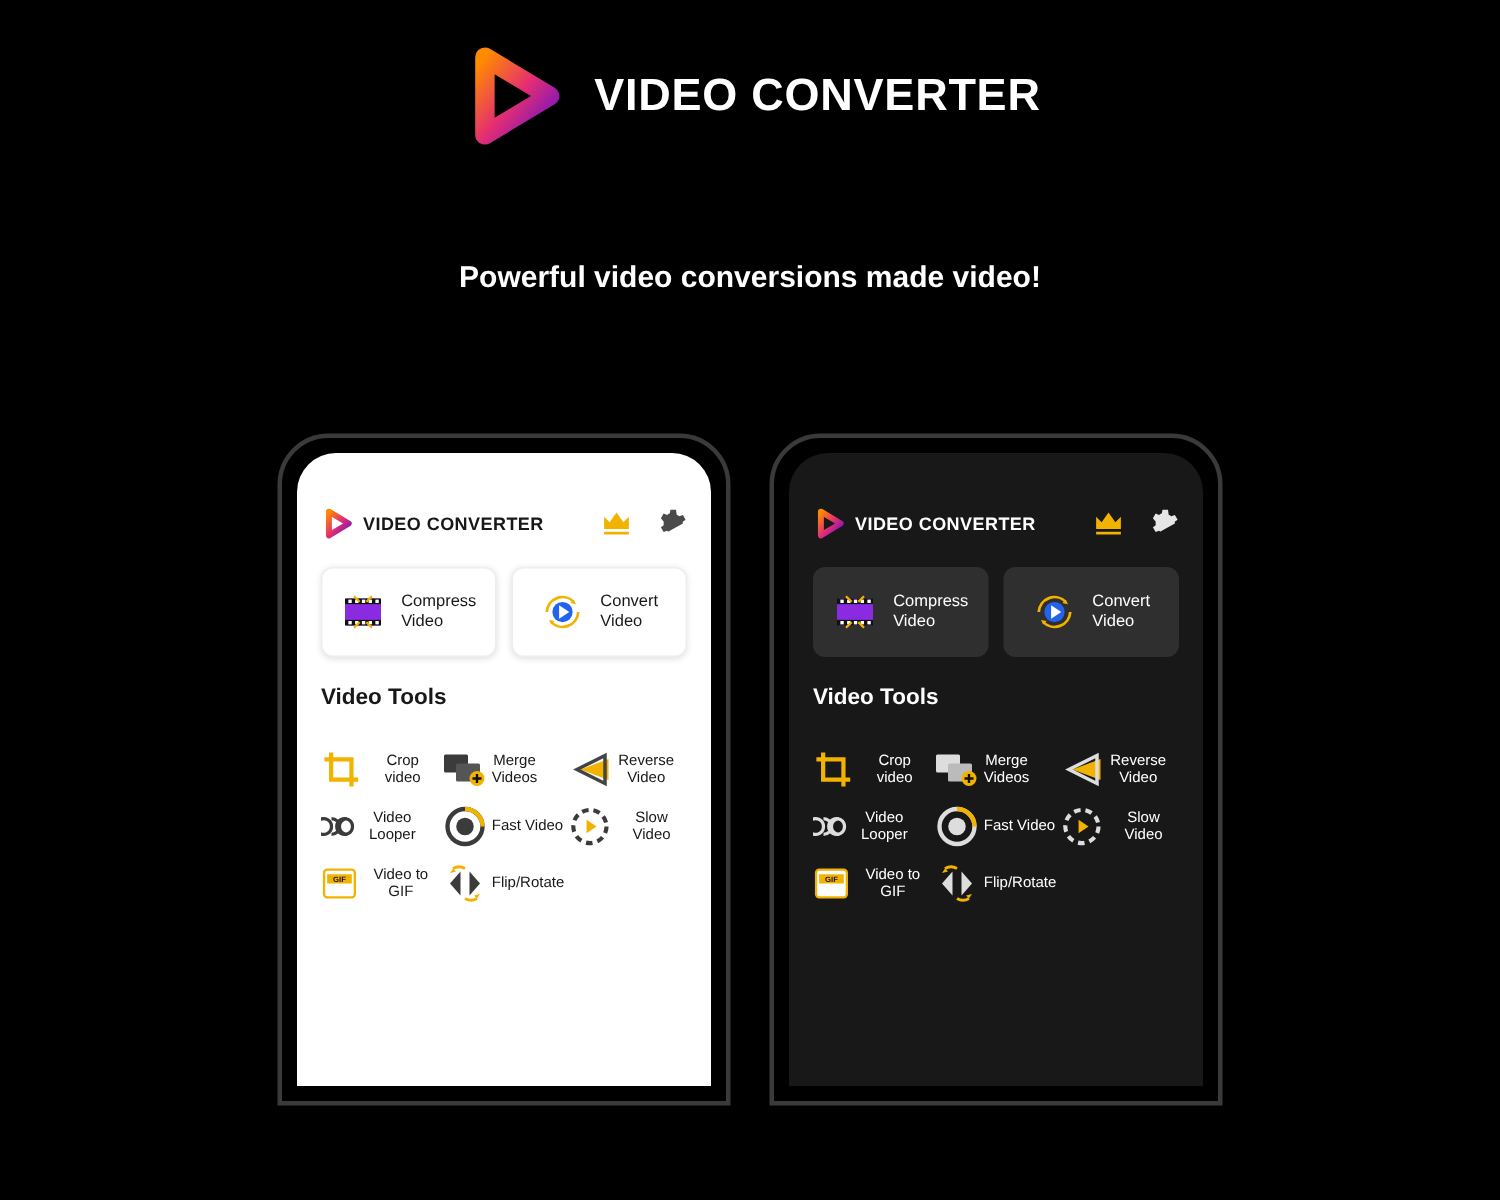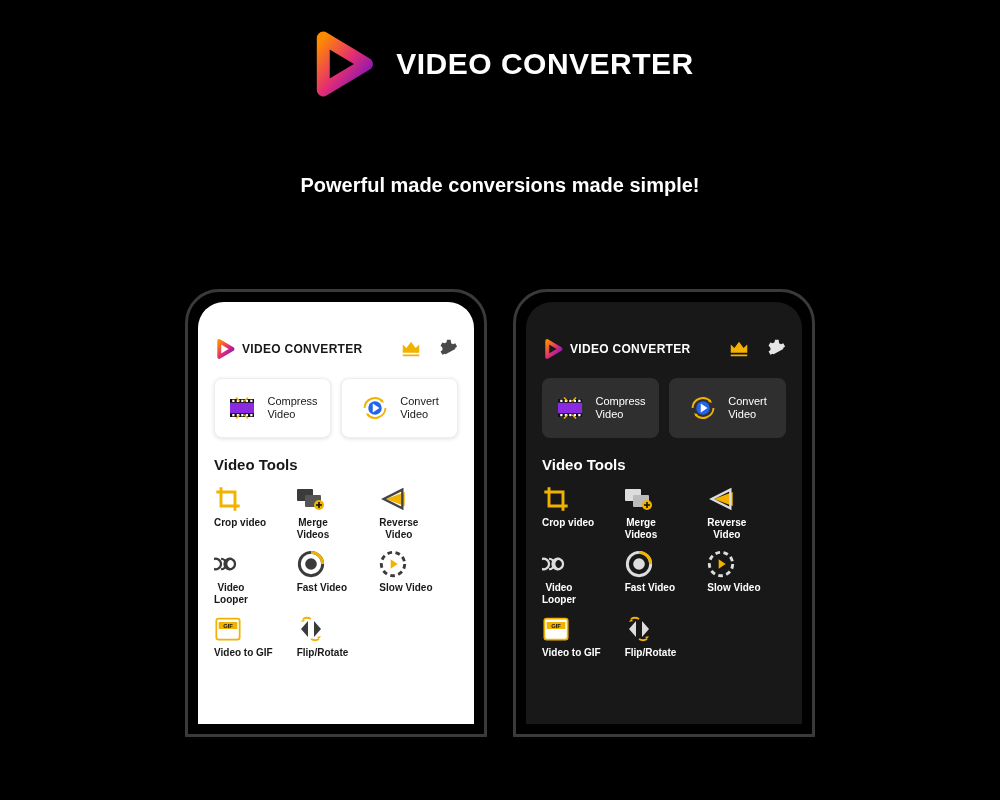--- a/index.html
+++ b/index.html
@@ -43,24 +43,24 @@
 .primary-row { display:flex; gap:10px; margin-bottom:18px; }
 .primary-card {
   flex:1; height:60px; border-radius:8px; display:flex; align-items:center;
   justify-content:center; gap:10px; cursor:pointer;
 }
 .light .primary-card { background:#fff; box-shadow:0 1px 4px rgba(0,0,0,.12); border:1px solid #eee; }
 .dark  .primary-card { background:#2f2f2f; }
 .primary-card .ic { width:30px; height:30px; }
 .primary-card .lbl { font-size:11px; line-height:1.2; }
 
-.section-title { font-size:15px; font-weight:700; margin-bottom:12px; }
+.section-title { font-size:15px; font-weight:700; margin-bottom:26px; }
 
 .tool-grid { display:grid; grid-template-columns:repeat(3,1fr); gap:10px 4px; }
-.tool { display:flex; flex-direction:column; align-items:flex-start; gap:4px; cursor:pointer;font-weight:bold; }
+.tool { display:flex; flex-direction:row; align-items:center; gap:4px; cursor:pointer; }
 .tool .ic { width:28px; height:28px; }
 .tool .lbl { font-size:10px; line-height:1.15; text-align:center; }
 </style>
 </head>
 <body>
 
 <svg width="0" height="0" style="position:absolute">
 <defs>
 <linearGradient id="logograd" x1="0" y1="0" x2="1" y2="1">
   <stop offset="0" stop-color="#ff8a00"></stop>
@@ -168,21 +168,21 @@
 </svg>
 
 <div class="header">
   <svg class="logo-big">
       <use href="#i-play-logo"></use>
     </svg>
   <div class="title-big">
     <div>VIDEO CONVERTER</div>
   </div>
 </div>
-<div class="tagline">Powerful made conversions made simple!</div>
+<div class="tagline">Powerful video conversions made video!</div>
 
 <div class="phones">
 
 <div class="phone light">
   <div class="side-btn b1"></div>
   <div class="side-btn b2"></div>
   <div class="screen light">
     <div class="app-header">
       <svg class="logo-small">
             <use href="#i-play-logo"></use>

